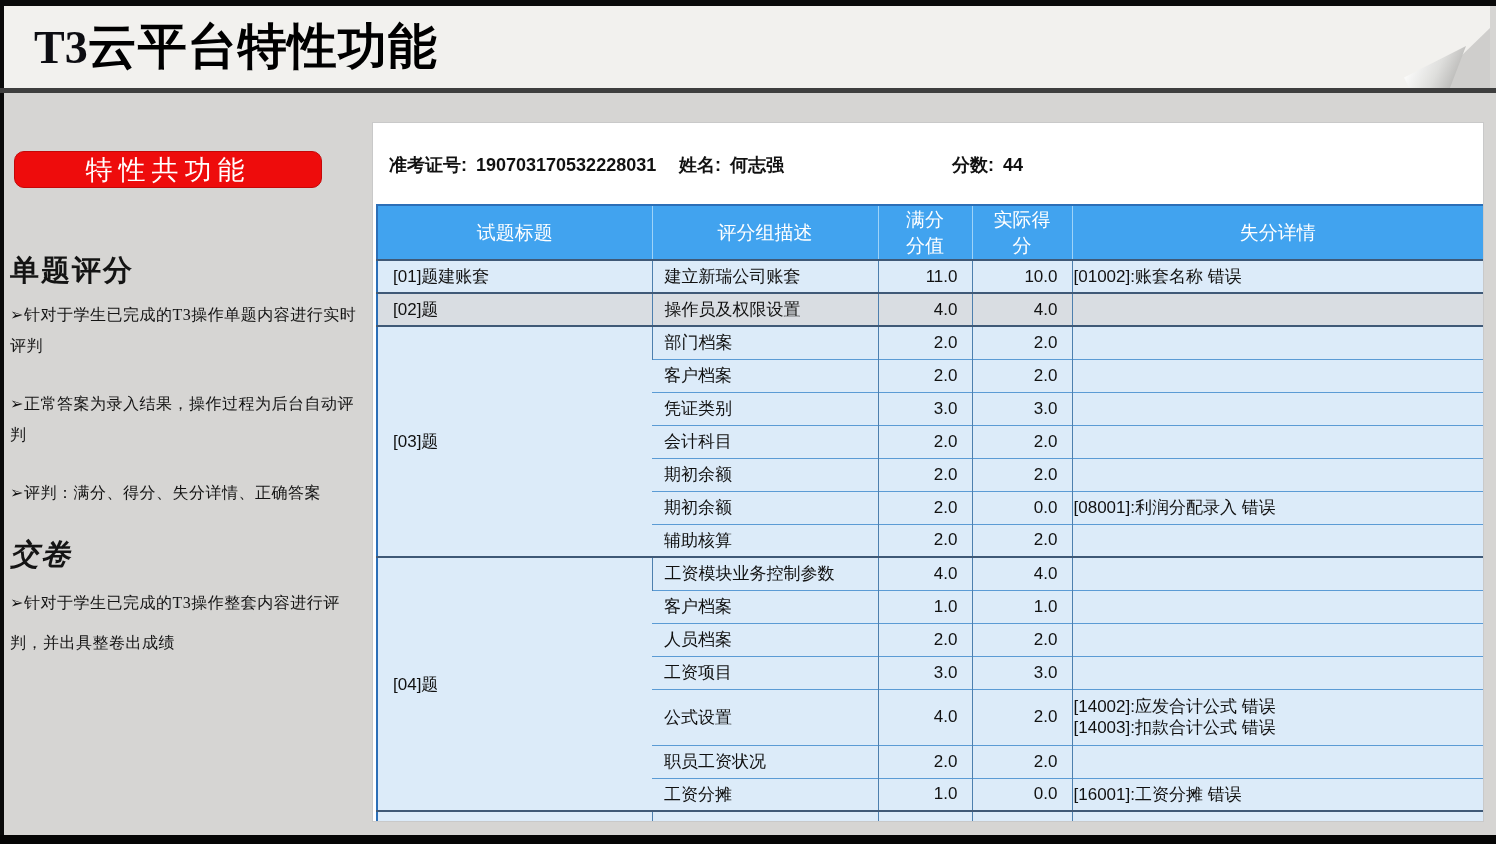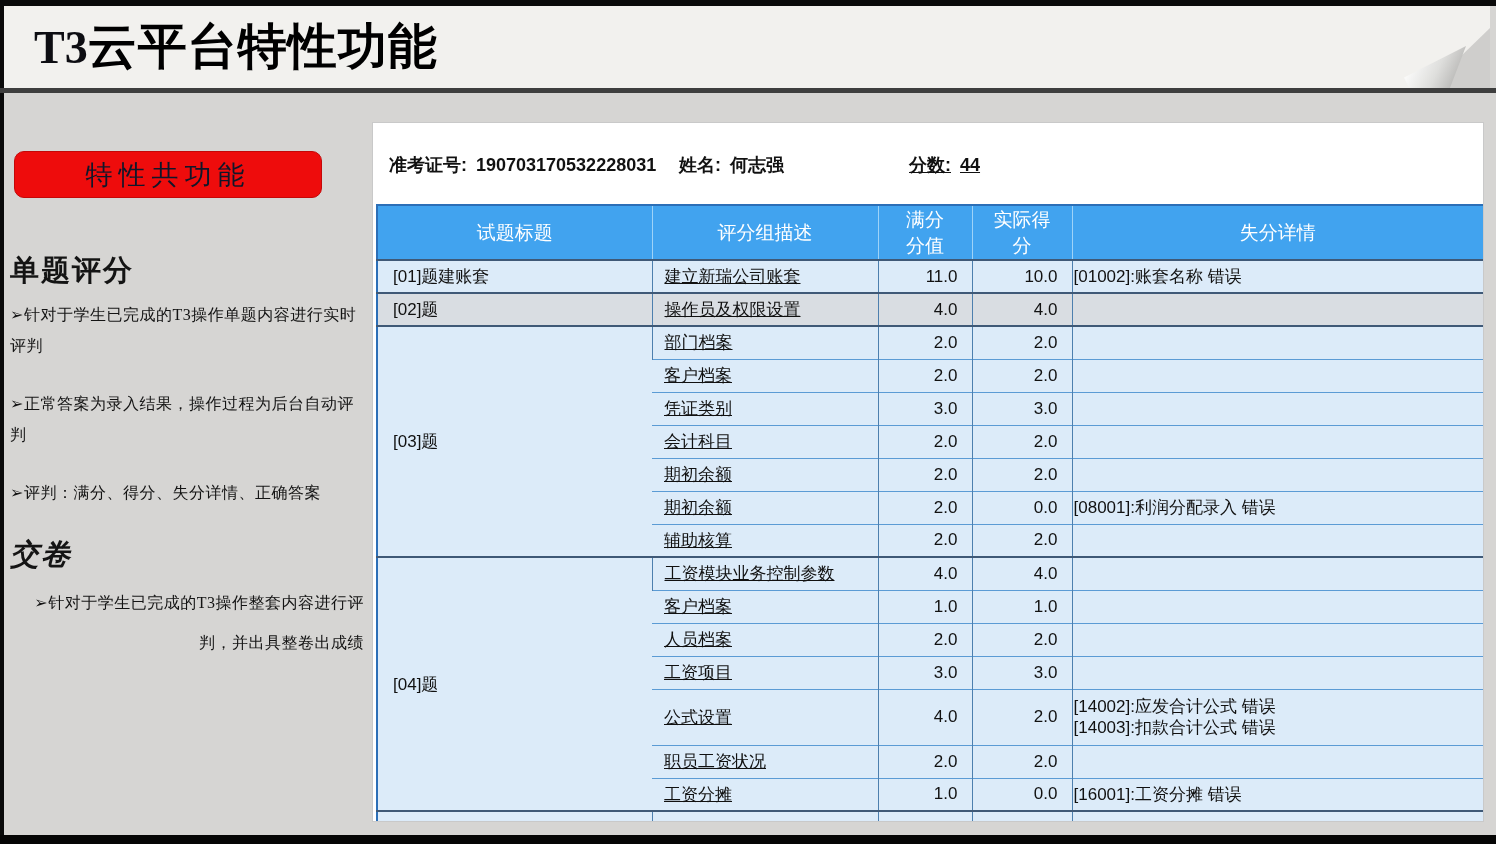--- a/index.html
+++ b/index.html
@@ -33,40 +33,40 @@
     clip-path:polygon(100% 0,100% 100%,0 100%);
   }
   .curl-fold{
     position:absolute;left:1404px;top:46px;width:62px;height:42px;
     background:linear-gradient(115deg,#fdfdfc 15%,#dededc 55%,#a6a5a3 100%);
     clip-path:polygon(0 75%,100% 0,74% 100%,8% 100%);
     filter:drop-shadow(-2px 3px 3px rgba(0,0,0,0.35));
   }
   
   .feature-btn{
-    position:absolute;left:14px;top:151px;width:308px;height:47px;
+    position:absolute;left:14px;top:151px;width:308px;height:37px;
     background:var(--accent-red);border:1px solid #c40808;border-radius:10px;
-    color:#0f172a;font-family:"Liberation Serif",serif;font-size:27px;letter-spacing:6px;
+    color:#ffffff;font-family:"Liberation Serif",serif;font-size:27px;letter-spacing:6px;
     display:flex;align-items:center;justify-content:center;cursor:pointer;
   }
   
   .sidebar{position:absolute;left:10px;top:251px;width:354px;font-family:"Liberation Serif",serif;color:#141414;}
   .sidebar h2{font-size:29px;font-weight:bold;margin:0 0 8px 0;letter-spacing:2px;}
   .sidebar p{font-size:16px;line-height:31px;margin:0 0 27px 0;letter-spacing:0.5px;}
-  .sidebar p.wide{line-height:40px;margin-bottom:0;text-align:right;}
+  .sidebar p.wide{line-height:40px;margin-bottom:0;}
   .sidebar h2.second{margin-top:4px;font-style:italic;}
   
   .panel{
     position:absolute;left:372px;top:122px;width:1112px;height:700px;
     background:#ffffff;border:1px solid #c9c9c9;overflow:hidden;
   }
   .info-row{position:absolute;left:0;top:0;width:100%;height:80px;}
   .info-field{position:absolute;top:30px;font-size:18px;font-weight:bold;white-space:nowrap;}
   .info-field .val{margin-left:9px;}
-  .info-f0{left:16px;} .info-f1{left:306px;} .info-f2{left:536px;text-decoration:underline;}
+  .info-f0{left:16px;} .info-f1{left:306px;} .info-f2{left:579px;}
   
   .score-table{
     position:absolute;left:3px;top:81px;width:1107px;
     border-collapse:collapse;table-layout:fixed;
     border:2px solid #2c6fb7;font-size:17px;
   }
   .score-table th{
     background:var(--header-blue);color:#ffffff;font-weight:normal;font-size:19px;
     height:55px;vertical-align:middle;padding:0 21px;
   }
@@ -75,21 +75,21 @@
     height:33px;vertical-align:middle;background:var(--row-blue);
     border-left:1px solid #4d7fae;border-top:1px solid #5b9bd5;
     overflow:hidden;
   }
   .score-table td:first-child{border-left:none;}
   .score-table tr.group-start td{border-top:2px solid #3f5977;}
   .score-table tr.gray td{background:var(--row-gray);}
   .score-table tr.tall td{height:56px;}
   .score-table tr.partial td{height:14px;}
   .score-table td.qtitle{padding-left:15px;text-align:left;}
-  .score-table td.desc{padding-left:12px;text-align:left;text-decoration:underline;}
+  .score-table td.desc{padding-left:12px;text-align:left;}
   .score-table td.num{text-align:right;padding-right:14px;}
   .score-table td.detail{text-align:left;white-space:pre-line;line-height:21px;}
 </style>
 </head>
 <body>
 
 <div class="top-border"></div>
 <div class="left-border"></div>
 
 <div class="title-bar">

